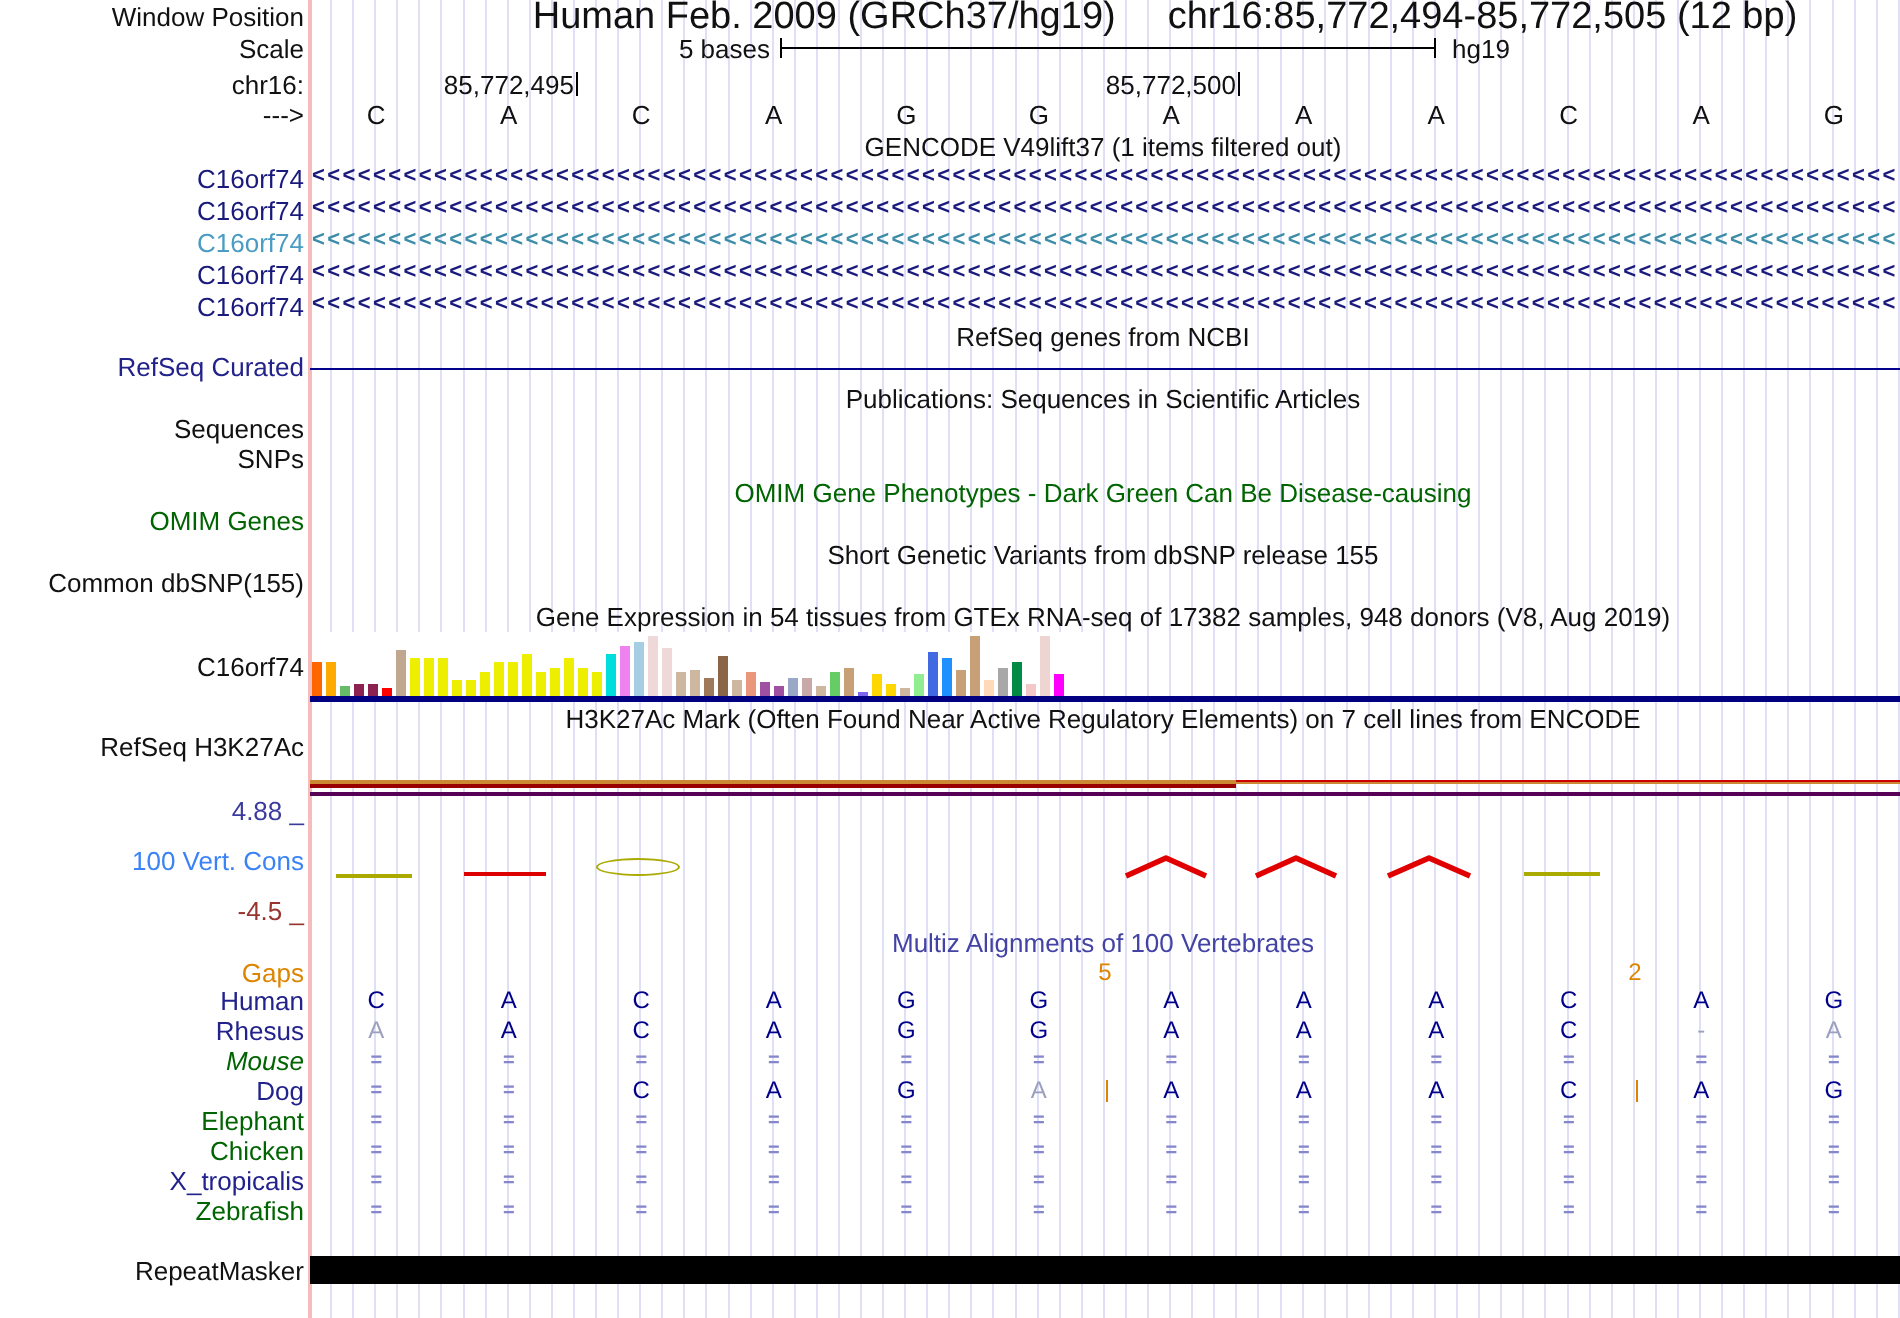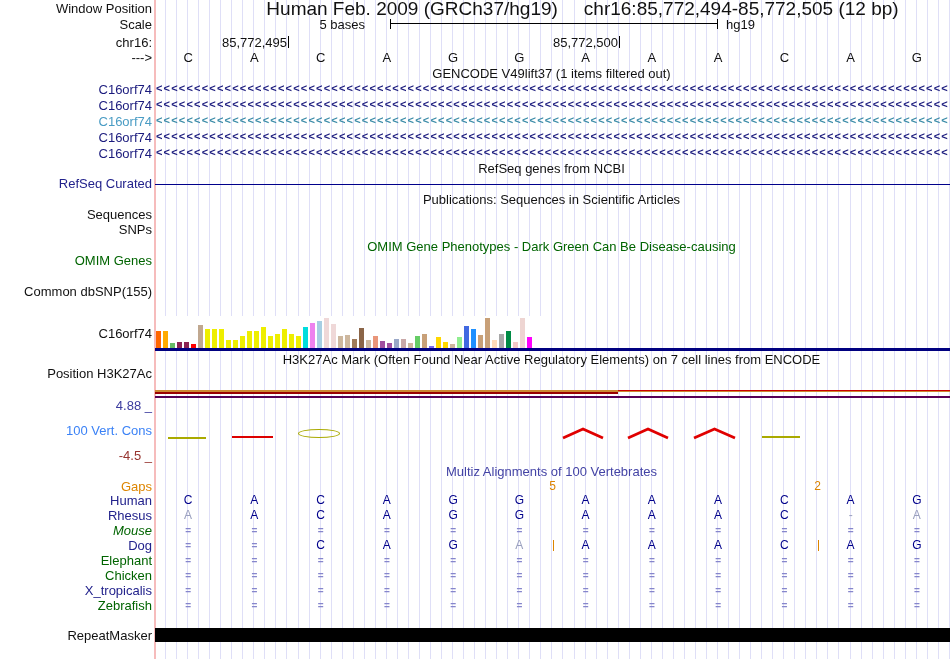--- a/index.html
+++ b/index.html
@@ -41,21 +41,21 @@
   <div class="grid"></div>
   <div class="whitebox" style="left:155px;top:316px;width:392px;height:32px"></div>
   <div class="pinkline"></div>
 
   <div class="lbl" style="top:2px">Window Position</div>
   <div class="hdr">
     <span>Human Feb. 2009 (GRCh37/hg19)</span><span class="gap"></span><span>chr16:85,772,494-85,772,505 (12 bp)</span>
   </div>
 
   <div class="lbl" style="top:18px">Scale</div>
-  <div class="lbl" style="left:255px;width:110px;top:18px;text-align:right">5 bases</div>
+  <div class="lbl" style="left:255px;width:130px;top:18px;text-align:right">5 bases</div>
   <div id="scalebar"></div>
   <div style="position:absolute;left:726px;top:18px;font-size:13px;line-height:13px">hg19</div>
 
   <div class="lbl" style="top:36px">chr16:</div>
   <div class="lbl" style="left:155px;width:132px;top:36px;text-align:right">85,772,495</div>
   <div class="tick" style="left:288px;top:36px;height:12px"></div>
   <div class="lbl" style="left:486px;width:132px;top:36px;text-align:right">85,772,500</div>
   <div class="tick" style="left:619px;top:36px;height:12px"></div>
 
   <div class="lbl" style="top:51px">---&gt;</div>
@@ -92,22 +92,24 @@
   <div class="lbl nav" style="top:177px">RefSeq Curated</div>
   <div class="hl" style="left:155px;top:183.5px;width:795px;height:1.5px;background:#00008B"></div>
 
   <div class="ttl" style="top:193px">Publications: Sequences in Scientific Articles</div>
   <div class="lbl" style="top:208px">Sequences</div>
   <div class="lbl" style="top:223px">SNPs</div>
 
   <div class="ttl grn" style="top:240px">OMIM Gene Phenotypes - Dark Green Can Be Disease-causing</div>
   <div class="lbl grn" style="top:254px">OMIM Genes</div>
 
+  <div class="ttl" style="top:271px">Short Genetic Variants from dbSNP release 155</div>
   <div class="lbl" style="top:285px">Common dbSNP(155)</div>
 
+  <div class="ttl" style="top:302px">Gene Expression in 54 tissues from GTEx RNA-seq of 17382 samples, 948 donors (V8, Aug 2019)</div>
   <div class="lbl" style="top:327px">C16orf74</div>
   <div id="gtexbars">
       <div class="bar" style="left: 155.5px; top: 331px; width: 5.6px; height: 17px; background: rgb(255, 102, 0);"></div>
       <div class="bar" style="left: 162.5px; top: 331px; width: 5.6px; height: 17px; background: rgb(255, 170, 0);"></div>
       <div class="bar" style="left: 169.5px; top: 343px; width: 5.6px; height: 5px; background: rgb(102, 187, 102);"></div>
       <div class="bar" style="left: 176.5px; top: 342px; width: 5.6px; height: 6px; background: rgb(139, 34, 82);"></div>
       <div class="bar" style="left: 183.5px; top: 342px; width: 5.6px; height: 6px; background: rgb(139, 34, 82);"></div>
       <div class="bar" style="left: 190.5px; top: 344px; width: 5.6px; height: 4px; background: rgb(255, 0, 0);"></div>
       <div class="bar" style="left: 197.5px; top: 325px; width: 5.6px; height: 23px; background: rgb(192, 168, 144);"></div>
       <div class="bar" style="left: 204.5px; top: 329px; width: 5.6px; height: 19px; background: rgb(238, 238, 0);"></div>
@@ -154,21 +156,21 @@
       <div class="bar" style="left: 491.5px; top: 340px; width: 5.6px; height: 8px; background: rgb(255, 218, 185);"></div>
       <div class="bar" style="left: 498.5px; top: 334px; width: 5.6px; height: 14px; background: rgb(168, 168, 168);"></div>
       <div class="bar" style="left: 505.5px; top: 331px; width: 5.6px; height: 17px; background: rgb(0, 139, 69);"></div>
       <div class="bar" style="left: 512.5px; top: 342px; width: 5.6px; height: 6px; background: rgb(244, 200, 200);"></div>
       <div class="bar" style="left: 519.5px; top: 318px; width: 5.6px; height: 30px; background: rgb(238, 213, 210);"></div>
       <div class="bar" style="left: 526.5px; top: 337px; width: 5.6px; height: 11px; background: rgb(255, 0, 255);"></div>
     </div>
   <div class="hl" style="left:155px;top:348px;width:795px;height:3px;background:#000080"></div>
 
   <div class="ttl" style="top:353px">H3K27Ac Mark (Often Found Near Active Regulatory Elements) on 7 cell lines from ENCODE</div>
-  <div class="lbl" style="top:367px">Position H3K27Ac</div>
+  <div class="lbl" style="top:367px">RefSeq H3K27Ac</div>
   <div id="h3klines">
       <div class="hl" style="left: 155px; top: 390px; width: 795px; height: 1.6px; background: rgb(204, 136, 51);"></div>
       <div class="hl" style="left: 155px; top: 392px; width: 463px; height: 1.6px; background: rgb(153, 0, 0);"></div>
       <div class="hl" style="left: 618px; top: 389.5px; width: 332px; height: 1.6px; background: rgb(204, 0, 0);"></div>
       <div class="hl" style="left: 155px; top: 396px; width: 795px; height: 1.6px; background: rgb(86, 0, 86);"></div>
     </div>
 
   <div class="lbl" style="top:399px;color:#3B3B9E">4.88 _</div>
   <div class="lbl" style="top:424px;color:#3b82f6">100 Vert. Cons</div>
   <div class="lbl" style="top:449px;color:#97342F">-4.5 _</div>

